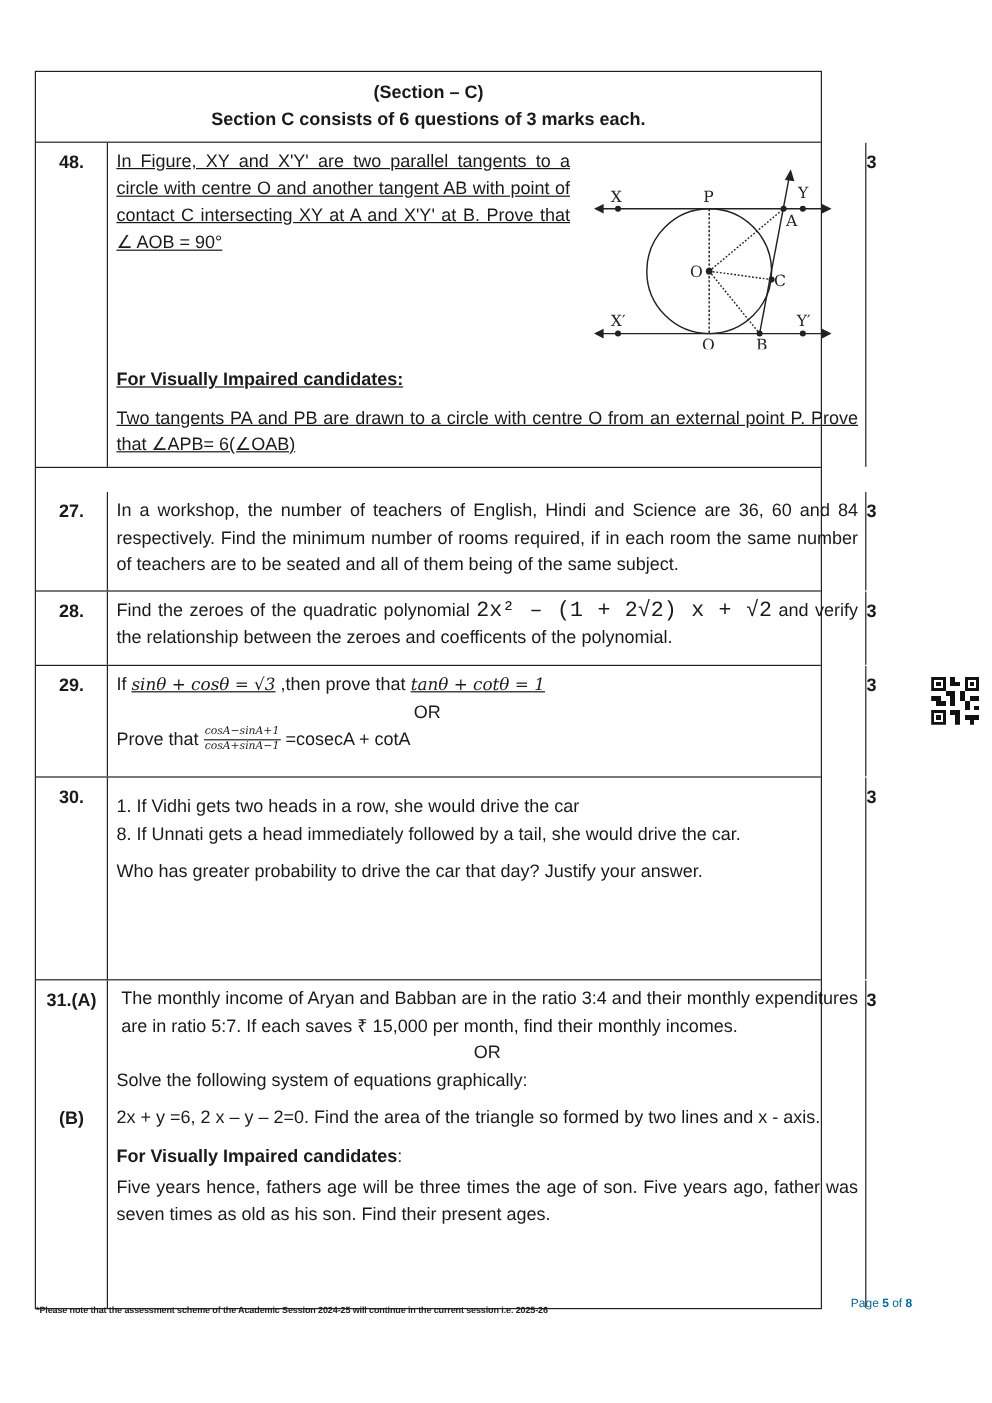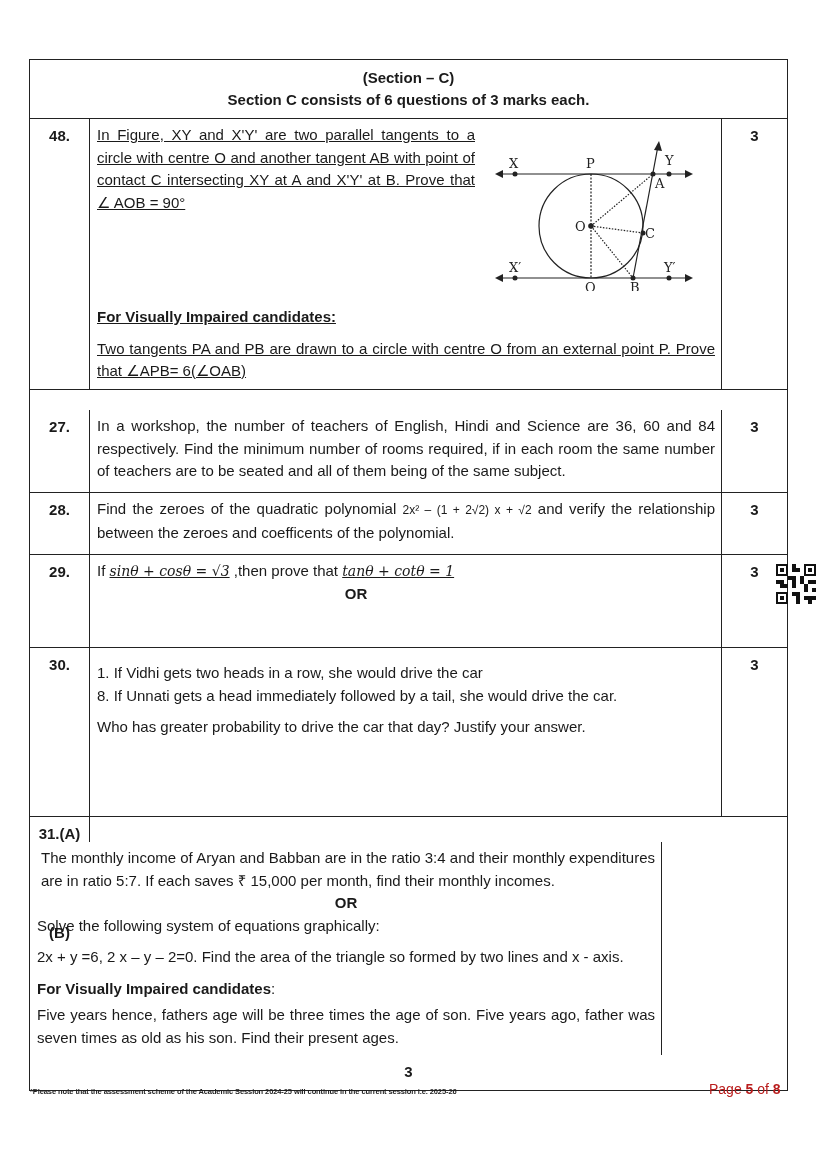--- a/index.html
+++ b/index.html
@@ -1,37 +1,37 @@
 <!DOCTYPE html>
 <html><head>
 <meta charset="utf-8">
 <style>
   html, body { margin:0; padding:0; background:#ffffff; }
   body { width:827px; height:1169px; position:relative; overflow:hidden;
          font-family:"Liberation Sans", sans-serif; color:#1a1a1a; }
-  .tbl { position:absolute; left:29px; top:59px; width:759px; border:1.5px solid #222; box-sizing:border-box; }
+  .tbl { position:absolute; left:29px; top:59px; width:656px; border:1.5px solid #222; box-sizing:border-box; }
   .hdr { height:59px; border-bottom:1.5px solid #222; text-align:center; font-weight:bold; font-size:15px; line-height:22px; padding-top:7px; box-sizing:border-box; }
   .row { display:flex; border-bottom:1.5px solid #222; box-sizing:border-box; }
-  .row:last-child { border-bottom:none;flex-direction:column; }
+  .row:last-child { border-bottom:none; }
   .qno { width:60px; flex:none; border-right:1.5px solid #222; font-weight:bold; font-size:15px; text-align:center; padding-top:8px; box-sizing:border-box; position:relative; }
   .qtext { width:632px; flex:none; border-right:1.5px solid #222; font-size:15px; line-height:22.5px; padding:5px 6px 6px 7px; box-sizing:border-box; text-align:justify; }
   .marks { flex:1; font-weight:bold; font-size:15px; text-align:center; padding-top:8px; }
   .bold { font-weight:bold; }
-  .or { text-align:center; font-weight:bold; }
+  .or { text-align:center; font-weight:normal; }
   .math { font-family:"DejaVu Serif", serif; font-style:italic; font-size:14px;text-decoration:underline; }
-  .up { font-family:Liberation Sans, sans-serif; font-size:12px; }
+  .up { font-family:Liberation Mono, monospace; font-size:18px; }
   p { margin:0; }
   .gap { margin-top:9px; }
   .frac { display:inline-block; vertical-align:middle; text-align:center; font-family:"DejaVu Serif", serif; font-style:italic; font-size:9px; line-height:11px; }
   .frac .num { border-bottom:1px solid #222; padding:0 1px; }
   .q26wrap { position:relative;text-decoration:underline; }
   .q26text { width:378px; }
   .fig { position:absolute; left:403px; top:22px; width:200px; height:150px; }
   .footer-note { position:absolute; left:30px; top:1087px; font-size:7.5px; font-weight:bold; color:#222; letter-spacing:-0.1px; }
-  .pageno { position:absolute; left:709px; top:1081px; font-size:14px; color:#b91c1c; }
+  .pageno { position:absolute; left:709px; top:1081px; font-size:10px; color:#0369a1; }
   .pageno b { font-weight:bold; }
   .qr { position:absolute; left:776px; top:564px; width:40px; height:40px; }
 </style>
 </head>
 <body>
 
 <div class="tbl">
   <div class="hdr">
     <div>(Section – C)</div>
     <div>Section C consists of 6 questions of 3 marks each.</div>
@@ -100,20 +100,21 @@
       <p><span>Find the zeroes of the quadratic polynomial </span><span class="up">2x² – (1 + 2√2) x + √2</span><span> and verify the relationship between the zeroes and coefficents of the polynomial.</span></p>
     </div>
     <div class="marks">3</div>
   </div>
 
   <div class="row" style="height:93px;">
     <div class="qno">29.</div>
     <div class="qtext">
       <p><span>If </span><span class="math">sinθ + cosθ = √3</span><span> ,then prove that </span><span class="math">tanθ + cotθ = 1</span></p>
       <p class="or" style="padding-right:100px;">OR</p>
+      <p><span>Prove that </span><span class="frac"><span class="num" style="display:block;">cosA−sinA+1</span><span style="display:block;">cosA+sinA−1</span></span> <span>=cosecA + cotA</span></p>
     </div>
     <div class="marks">3</div>
   </div>
 
   <div class="row" style="height:169px;">
     <div class="qno">30.</div>
     <div class="qtext">
       <p class="gap">1. If Vidhi gets two heads in a row, she would drive the car</p>
       <p>8. If Unnati gets a head immediately followed by a tail, she would drive the car.</p>
       <p class="gap">Who has greater probability to drive the car that day? Justify your answer.</p>

